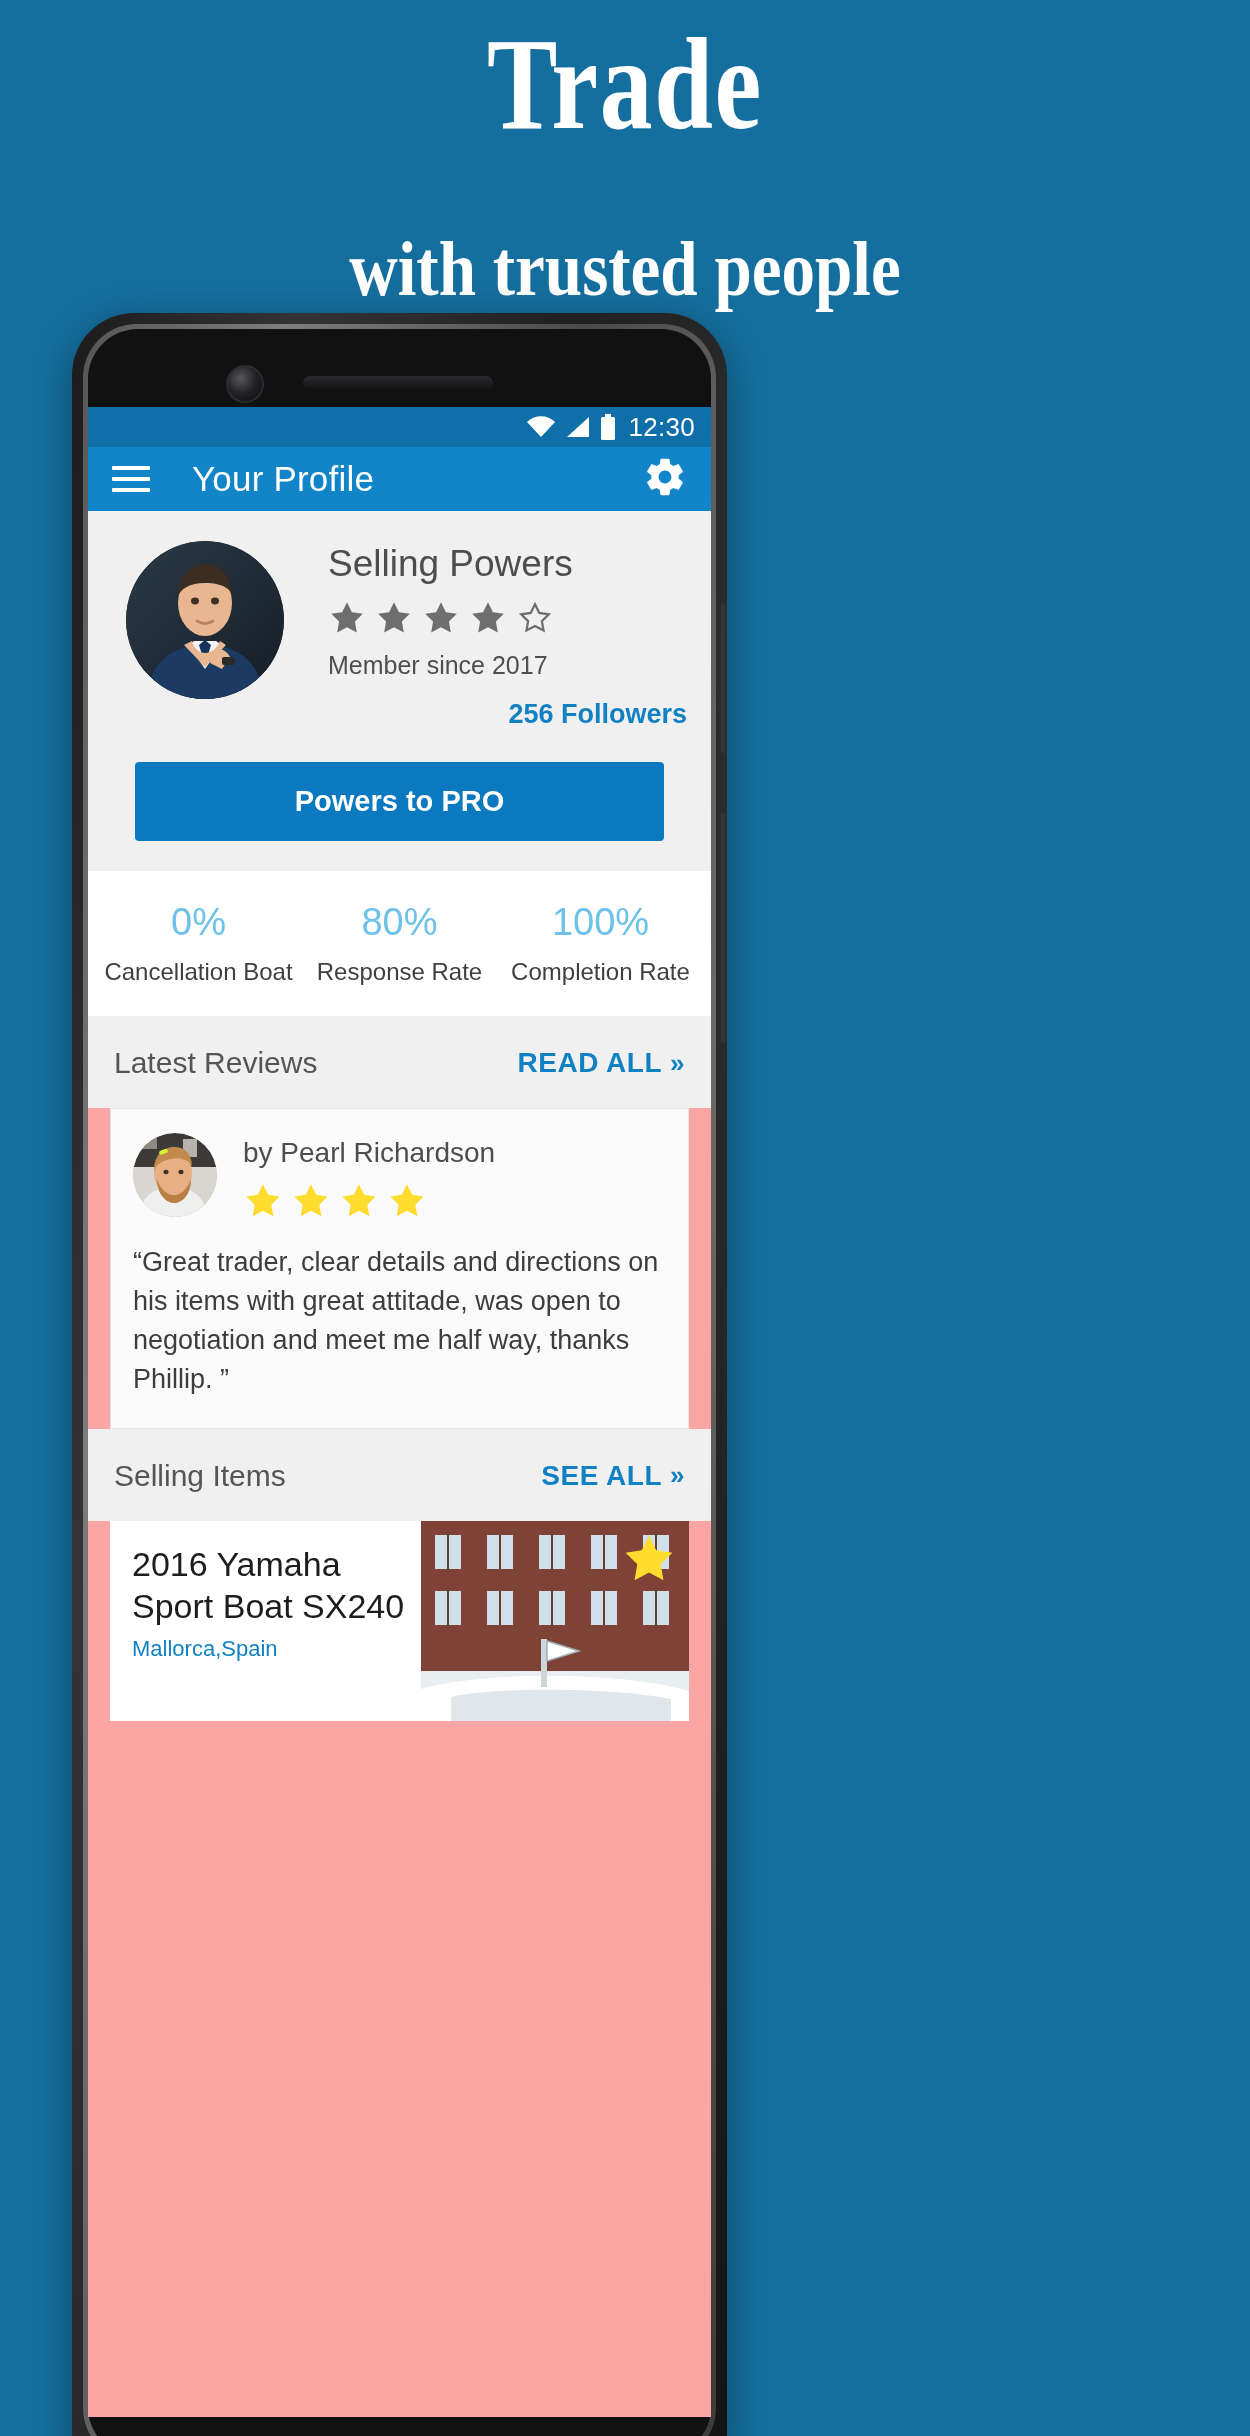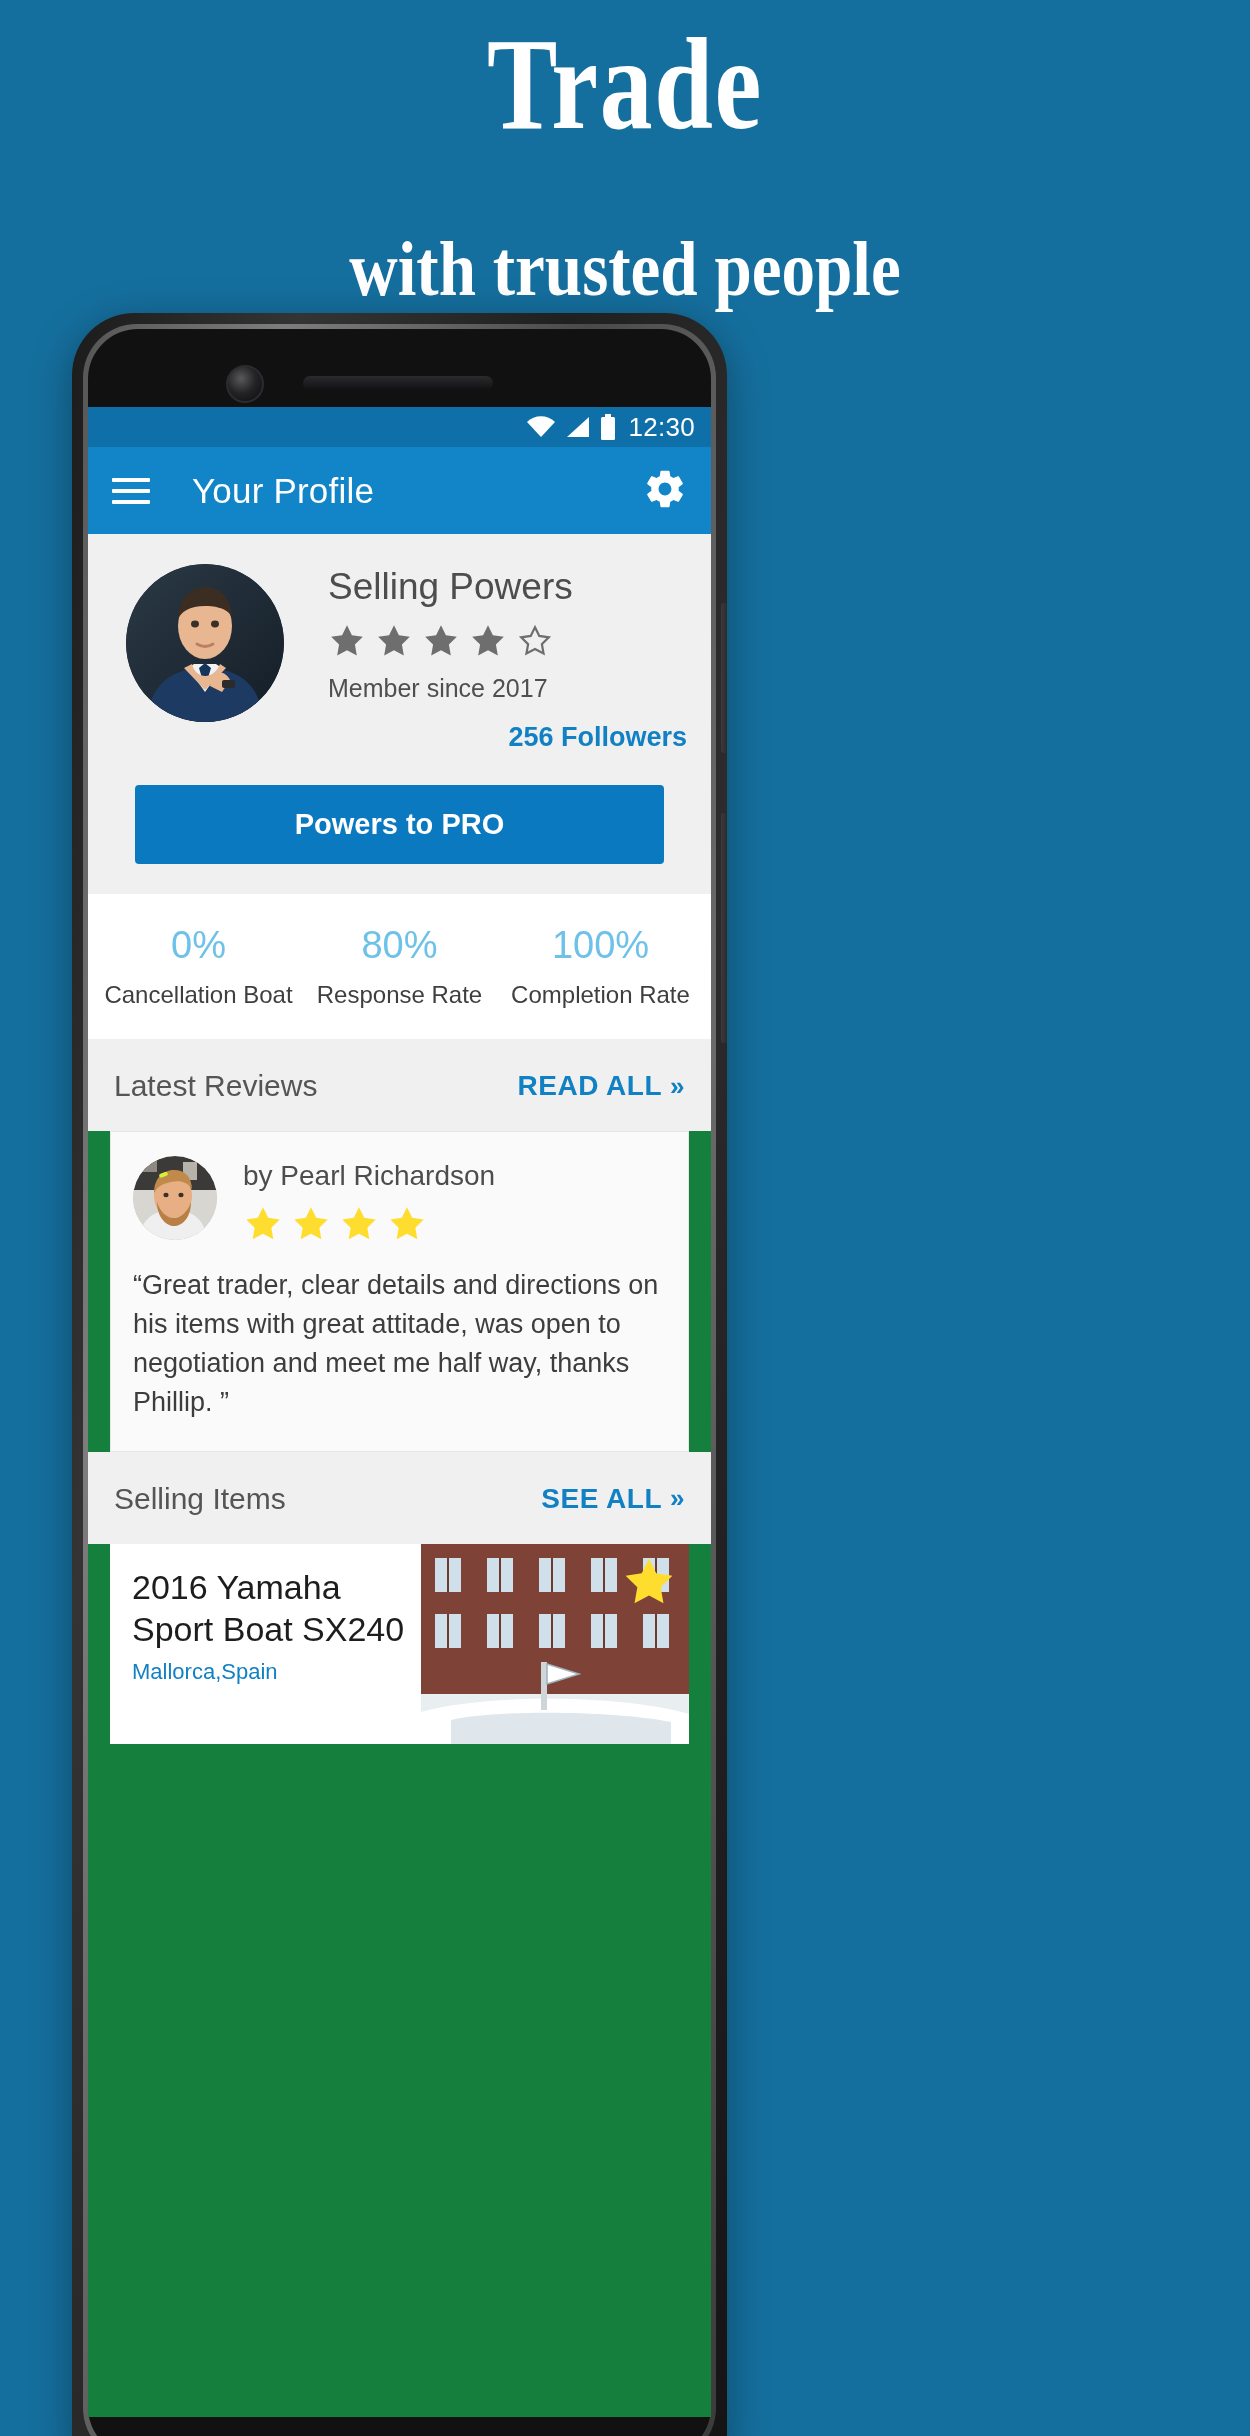--- a/index.html
+++ b/index.html
@@ -79,21 +79,21 @@
     background:linear-gradient(180deg,#2b2b2e,#111113);
   }
 
   
   .screen {
     position:absolute;
     left:0px;
     top:78px;
     width:100%;
     height:2010px;
-    background:#15803d;
+    background:#fca5a5;
     overflow:hidden;
   }
 
   
   .statusbar {
     height:40px;
     background:#0f6fa8;
     display:flex;
     align-items:center;
     justify-content:flex-end;
@@ -104,21 +104,21 @@
   .st-time {
     color:#ffffff;
     font-size:26px;
     font-weight:normal;
     letter-spacing:.3px;
     margin-left:3px;
   }
 
   
   .appbar {
-    height:87px;
+    height:64px;
     background:#1284c8;
     display:flex;
     align-items:center;
     padding:0 24px;
     position:relative;
   }
   .hamburger { width:38px; display:flex; flex-direction:column; gap:7px; cursor:pointer; }
   .hamburger span { display:block; height:4px; background:#fff; border-radius:1px; }
   .appbar-title {
     color:#ffffff;

